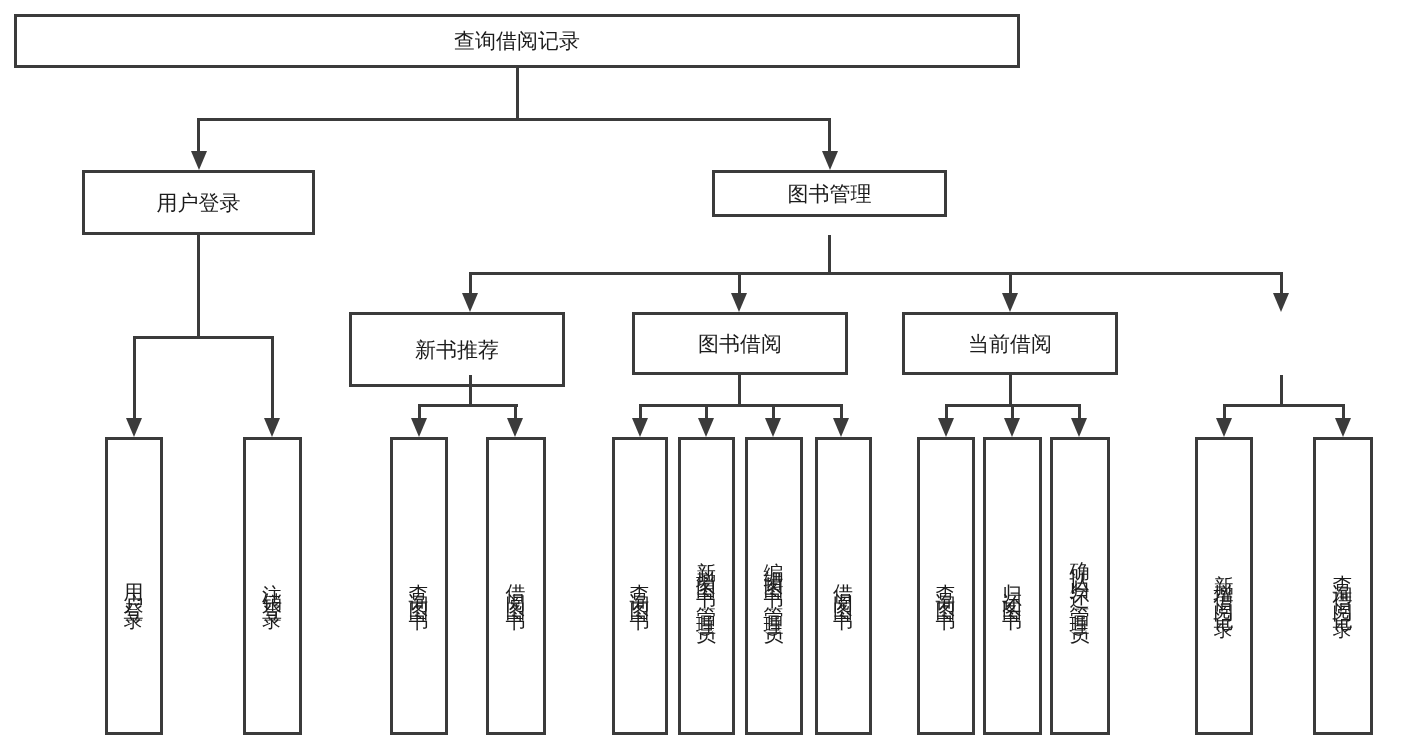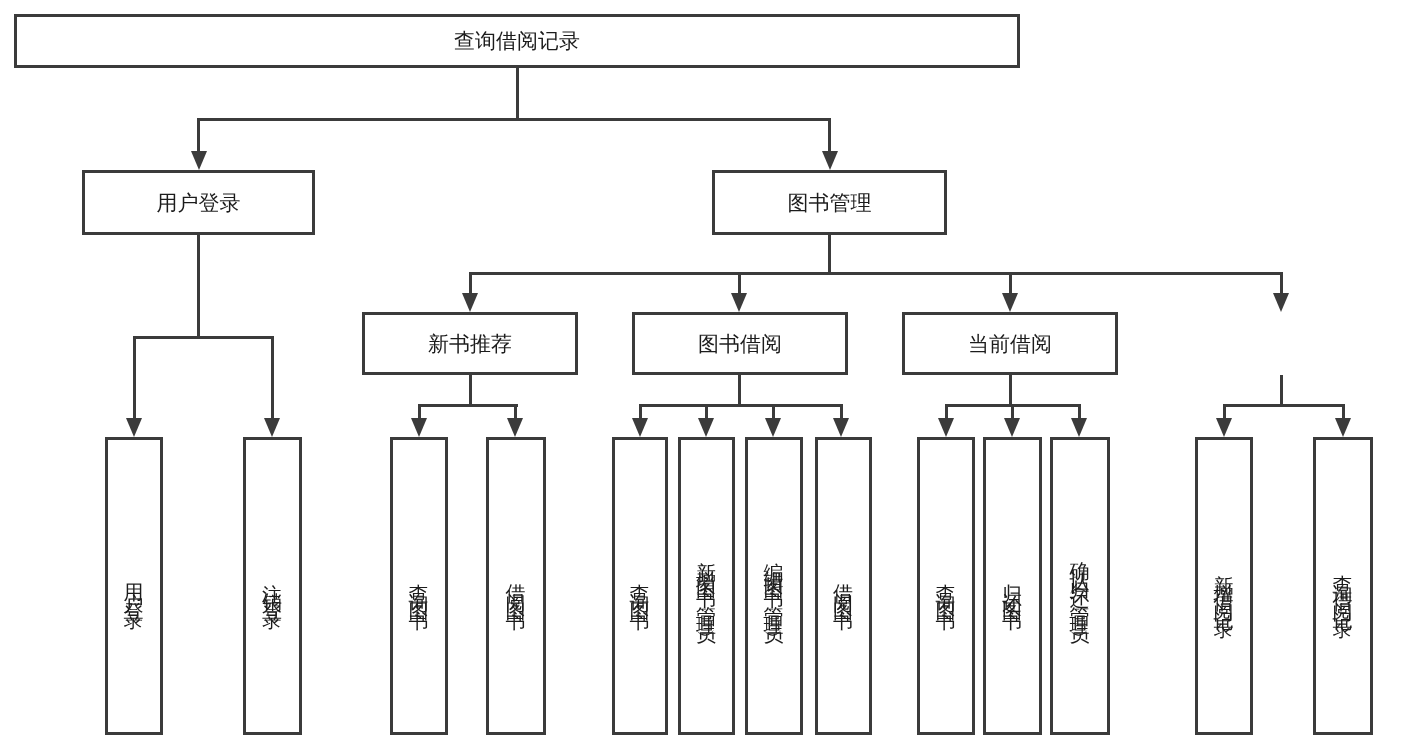--- a/index.html
+++ b/index.html
@@ -66,21 +66,21 @@
   <div class="vline" style="left:516px;top:68px;height:52px"></div>
   <div class="hline" style="left:197px;top:118px;width:634px"></div>
   <div class="vline" style="left:197px;top:118px;height:36px"></div>
   <div class="arrow" style="left:191px;top:151px"></div>
   <div class="vline" style="left:828px;top:118px;height:36px"></div>
   <div class="arrow" style="left:822px;top:151px"></div>
 
   <div class="node" style="left:82px;top:170px;width:233px;height:65px">
     <span>用户登录</span>
   </div>
-  <div class="node" style="left:712px;top:170px;width:235px;height:65px">
+  <div class="node" style="left:712px;top:170px;width:235px;height:47px">
     <span>图书管理</span>
   </div>
 
   <div class="vline" style="left:197px;top:235px;height:101px"></div>
   <div class="hline" style="left:133px;top:336px;width:141px"></div>
   <div class="vline" style="left:133px;top:336px;height:83px"></div>
   <div class="arrow" style="left:126px;top:418px"></div>
   <div class="vline" style="left:271px;top:336px;height:83px"></div>
   <div class="arrow" style="left:264px;top:418px"></div>
 
@@ -88,21 +88,21 @@
   <div class="hline" style="left:469px;top:272px;width:814px"></div>
   <div class="vline" style="left:469px;top:272px;height:23px"></div>
   <div class="arrow" style="left:462px;top:293px"></div>
   <div class="vline" style="left:738px;top:272px;height:23px"></div>
   <div class="arrow" style="left:731px;top:293px"></div>
   <div class="vline" style="left:1009px;top:272px;height:23px"></div>
   <div class="arrow" style="left:1002px;top:293px"></div>
   <div class="vline" style="left:1280px;top:272px;height:23px"></div>
   <div class="arrow" style="left:1273px;top:293px"></div>
 
-  <div class="node" style="left:362px;top:312px;width:216px;height:63px">
+  <div class="node" style="left:349px;top:312px;width:216px;height:75px">
     <span>新书推荐</span>
   </div>
   <div class="node" style="left:902px;top:312px;width:216px;height:63px">
     <span>当前借阅</span>
   </div>
   <div class="node" style="left:632px;top:312px;width:216px;height:63px">
     <span>图书借阅</span>
   </div>
 
   <div class="vline" style="left:469px;top:375px;height:31px"></div>

